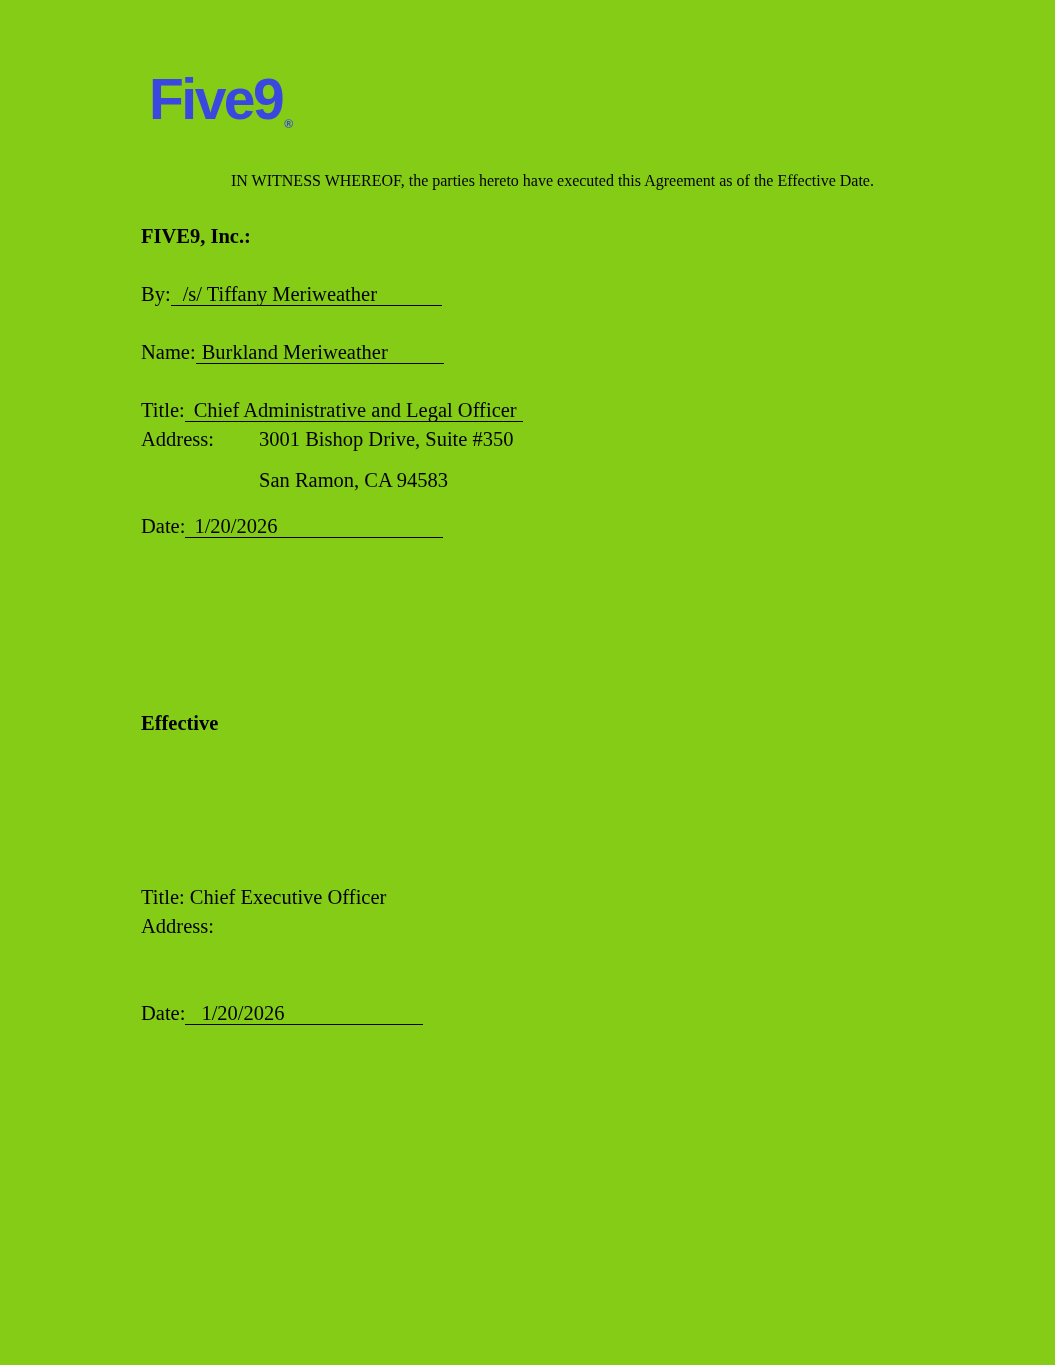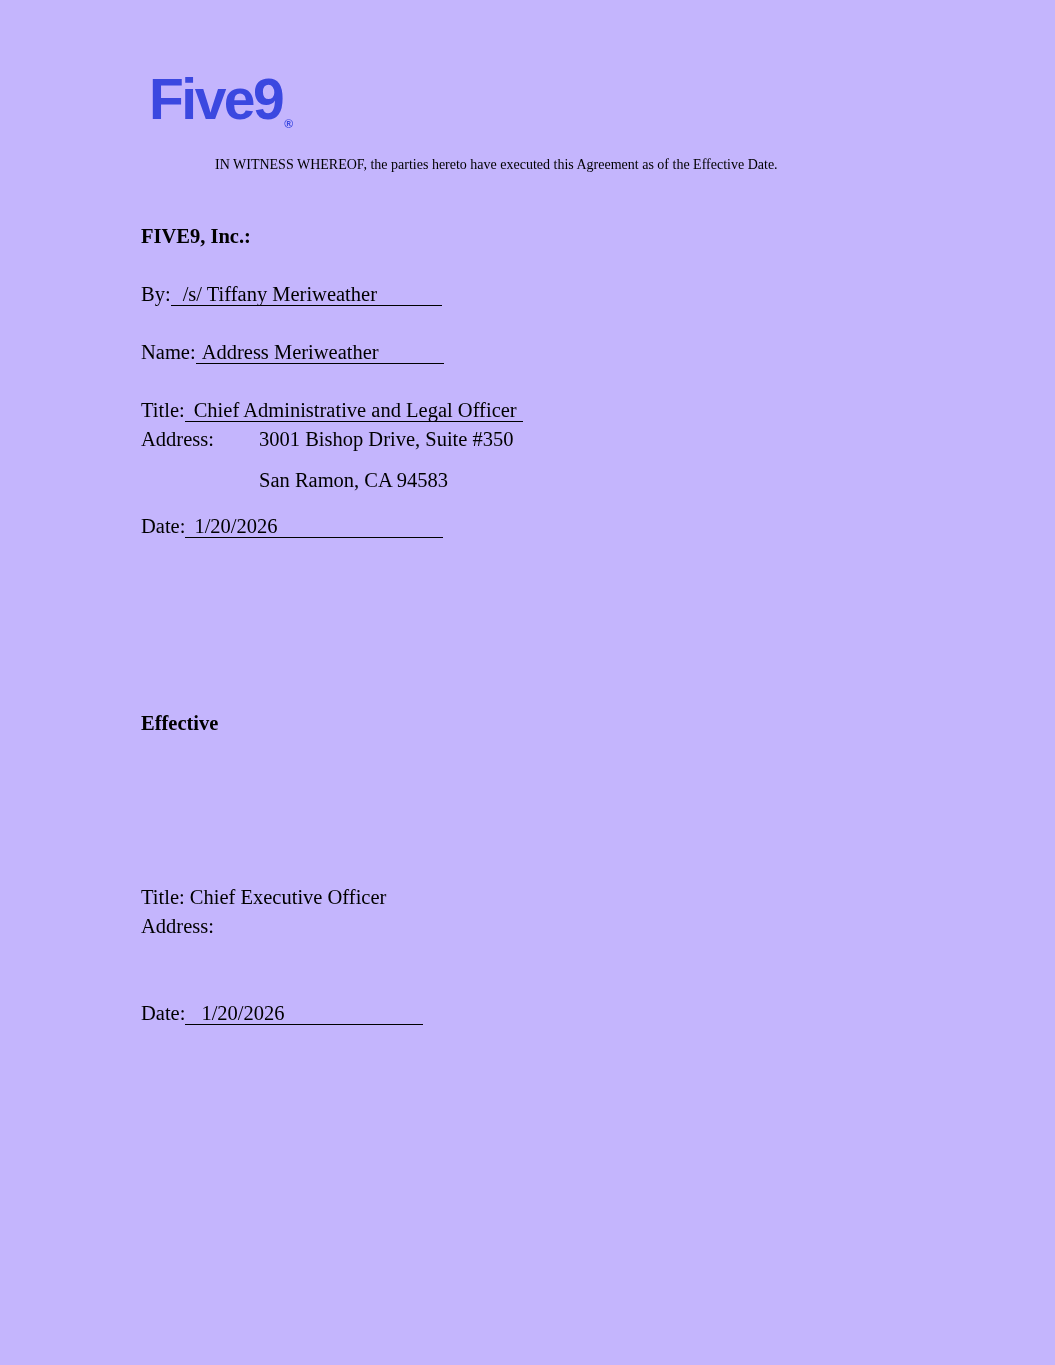--- a/index.html
+++ b/index.html
@@ -1,20 +1,20 @@
 <!DOCTYPE html>
 <html><head>
 <meta charset="utf-8">
 <style>
   html, body { margin: 0; padding: 0; background: #ffffff; }
   .page {
     position: relative;
     width: 1055px;
     height: 1365px;
-    background: #c4b5fd;
+    background: #84cc16;
     font-family: "Liberation Serif", serif;
     color: #000000;
     overflow: hidden;
   }
   
   .logo {
     position: absolute;
     left: 149px;
     top: 71px;
     font-family: "Liberation Sans", sans-serif;
@@ -30,22 +30,22 @@
     position: relative;
     top: 9px;
     left: 2px;
   }
   
   .intro {
     position: absolute;
     left: 156px;
     top: 150px;
     width: 760px;
-    margin: 0;
-    font-size: 14px;
+    margin: 16px;
+    font-size: 16px;
     line-height: 29px;
     text-indent: 59px;
   }
   
   .sig {
     position: absolute;
     left: 141px;
     top: 222px;
     width: 800px;
     font-size: 20.5px;
@@ -99,21 +99,21 @@
     <div class="row">
       <div class="lcell">
         <span>By:</span><span class="ul ul-by-l"><span>/s/ Tiffany Meriweather</span></span>
       </div>
     </div>
 
     <div class="spacer"></div>
 
     <div class="row">
       <div class="lcell">
-        <span>Name:</span><span class="ul ul-name-l"><span>Address Meriweather</span></span>
+        <span>Name:</span><span class="ul ul-name-l"><span>Burkland Meriweather</span></span>
       </div>
     </div>
 
     <div class="spacer"></div>
 
     <div class="row">
       <div class="lcell">
         <span>Title:</span><span class="ul ul-title-l"><span>Chief Administrative and Legal Officer</span></span>
       </div>
       <div class="rcell">

